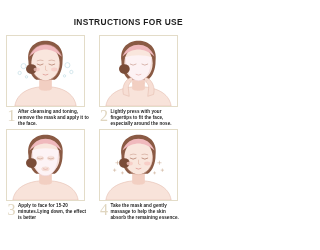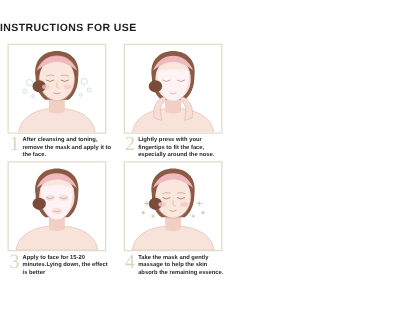--- a/index.html
+++ b/index.html
@@ -18,21 +18,21 @@
     position: relative;
     width: 183px;
     height: 250px;
     background: #ffffff;
   }
   #title {
     position: absolute;
     top: 17px;
     left: 0;
     width: 183px;
-    text-align: left;
+    text-align: right;
     font-size: 8.4px;
     font-weight: bold;
     letter-spacing: 0.35px;
     color: #1d1d1d;
     font-family: "Liberation Sans", sans-serif;
   }
   .grid {
     position: absolute;
     top: 31px;
     left: 0;

